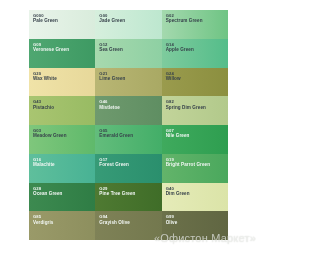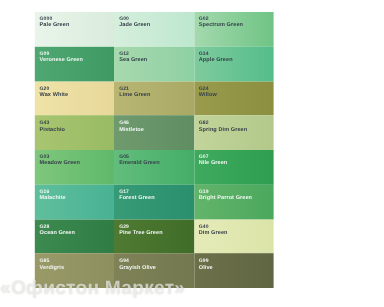--- a/index.html
+++ b/index.html
@@ -52,23 +52,23 @@
   .text-dark .swatch-code,
   .text-dark .swatch-name { color: #36414a; }
   .text-light .swatch-code,
   .text-light .swatch-name { color: #f2f7f4; }
 
   #watermark {
     position: absolute;
     left: 0;
     top: 232px;
     width: 256px;
-    text-align: left;
-    font-size: 16px;
-    font-weight: bold;
+    text-align: right;
+    font-size: 11px;
+    font-weight: normal;
     letter-spacing: 0.2px;
     color: rgba(255,255,255,0.62);
     text-shadow: 0 0 1px rgba(90,100,80,0.35);
     pointer-events: none;
   }
 </style>
 </head>
 <body>
 
 <div id="chart-root">

